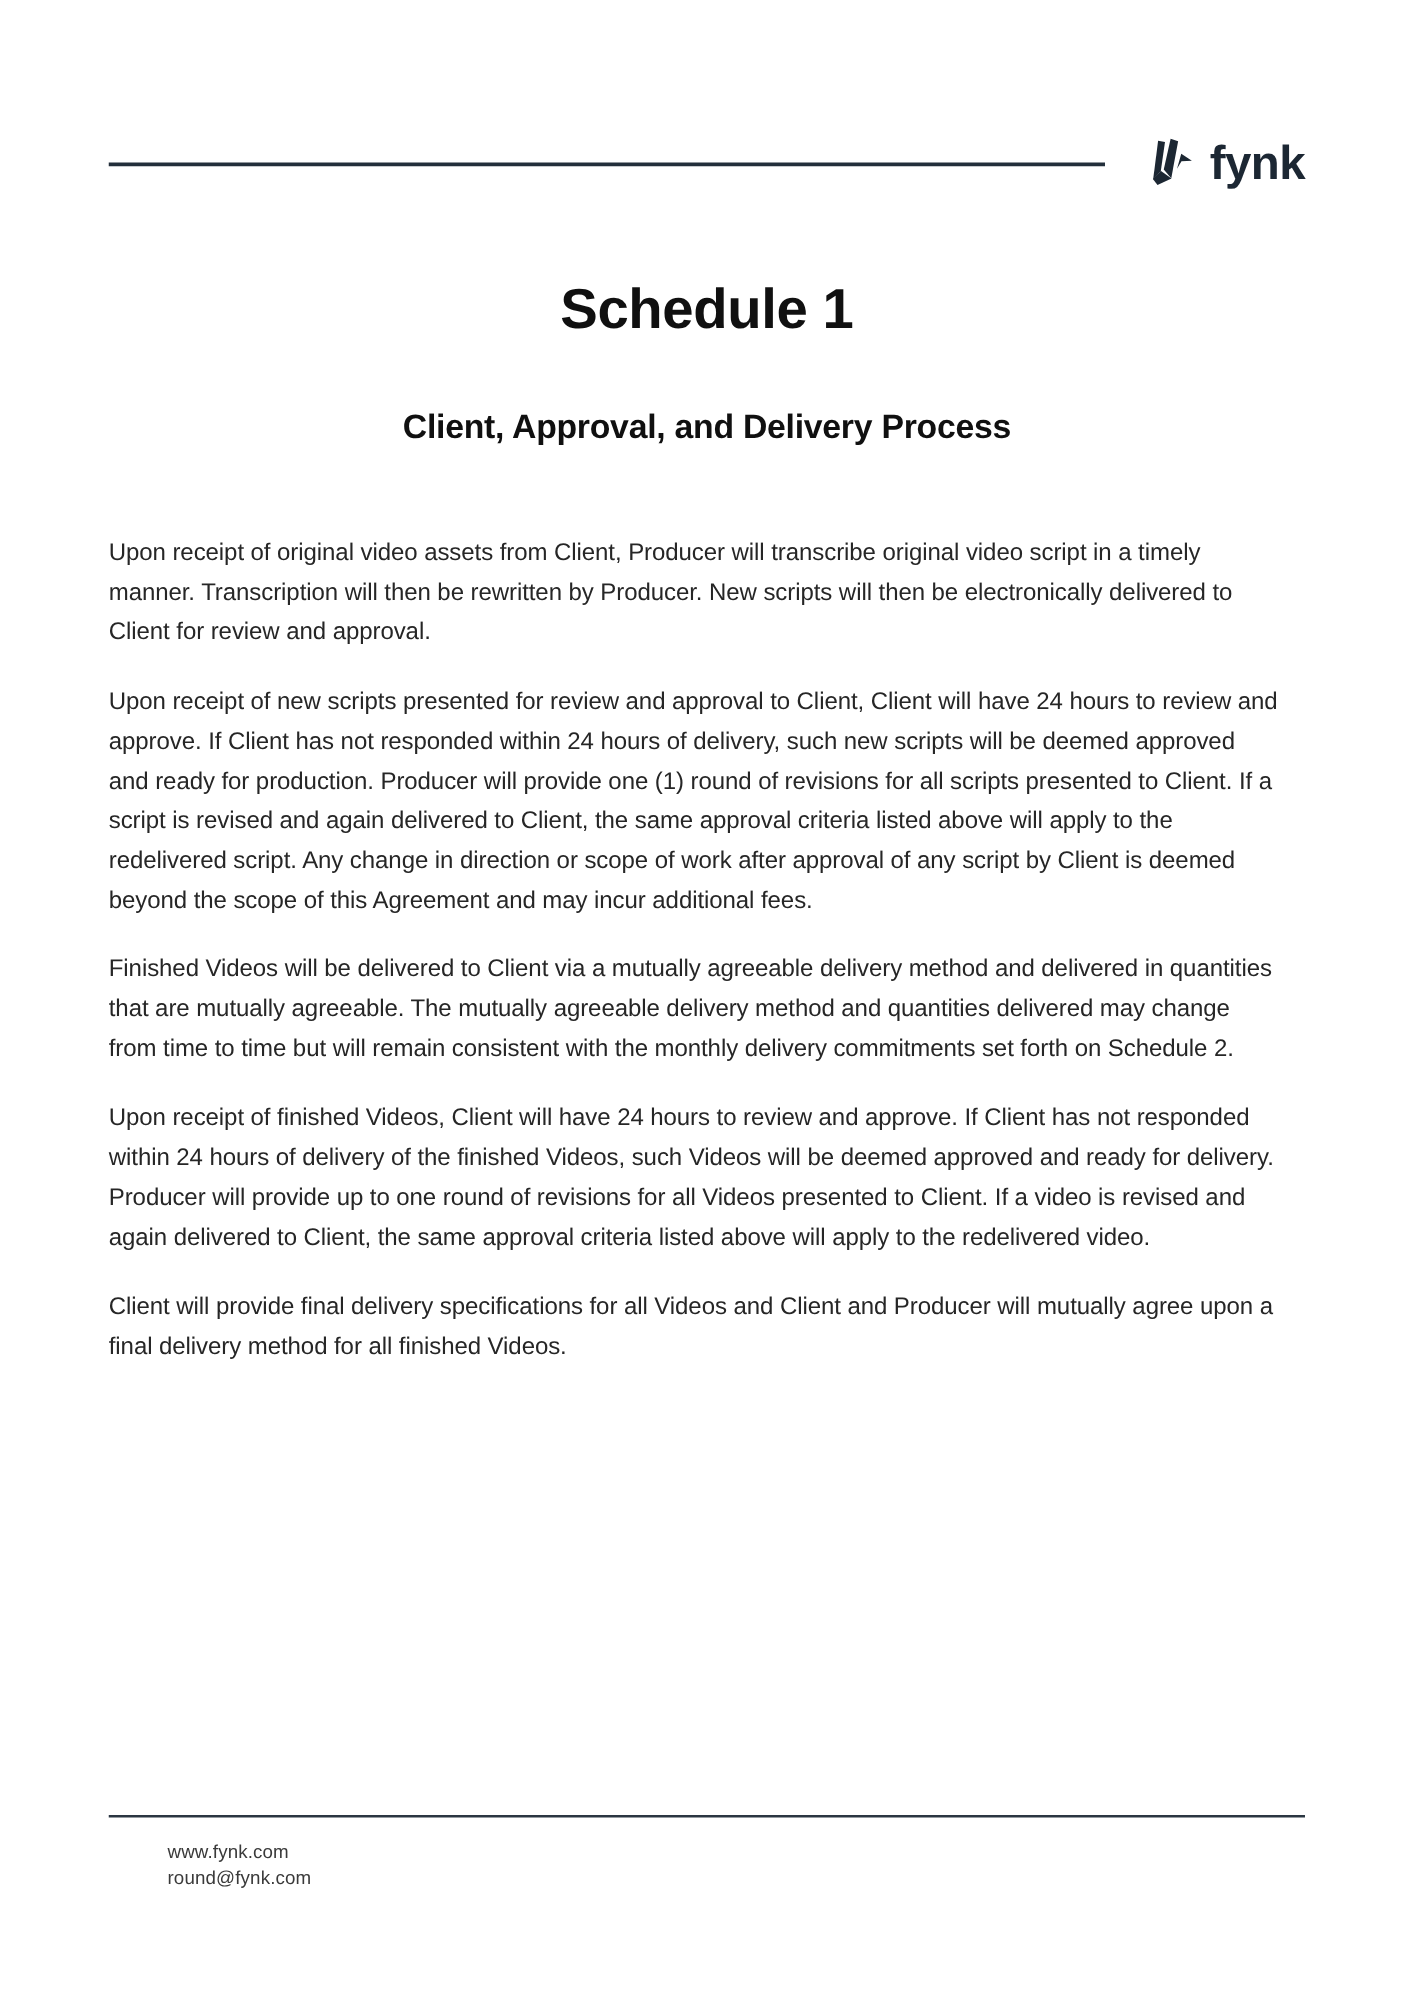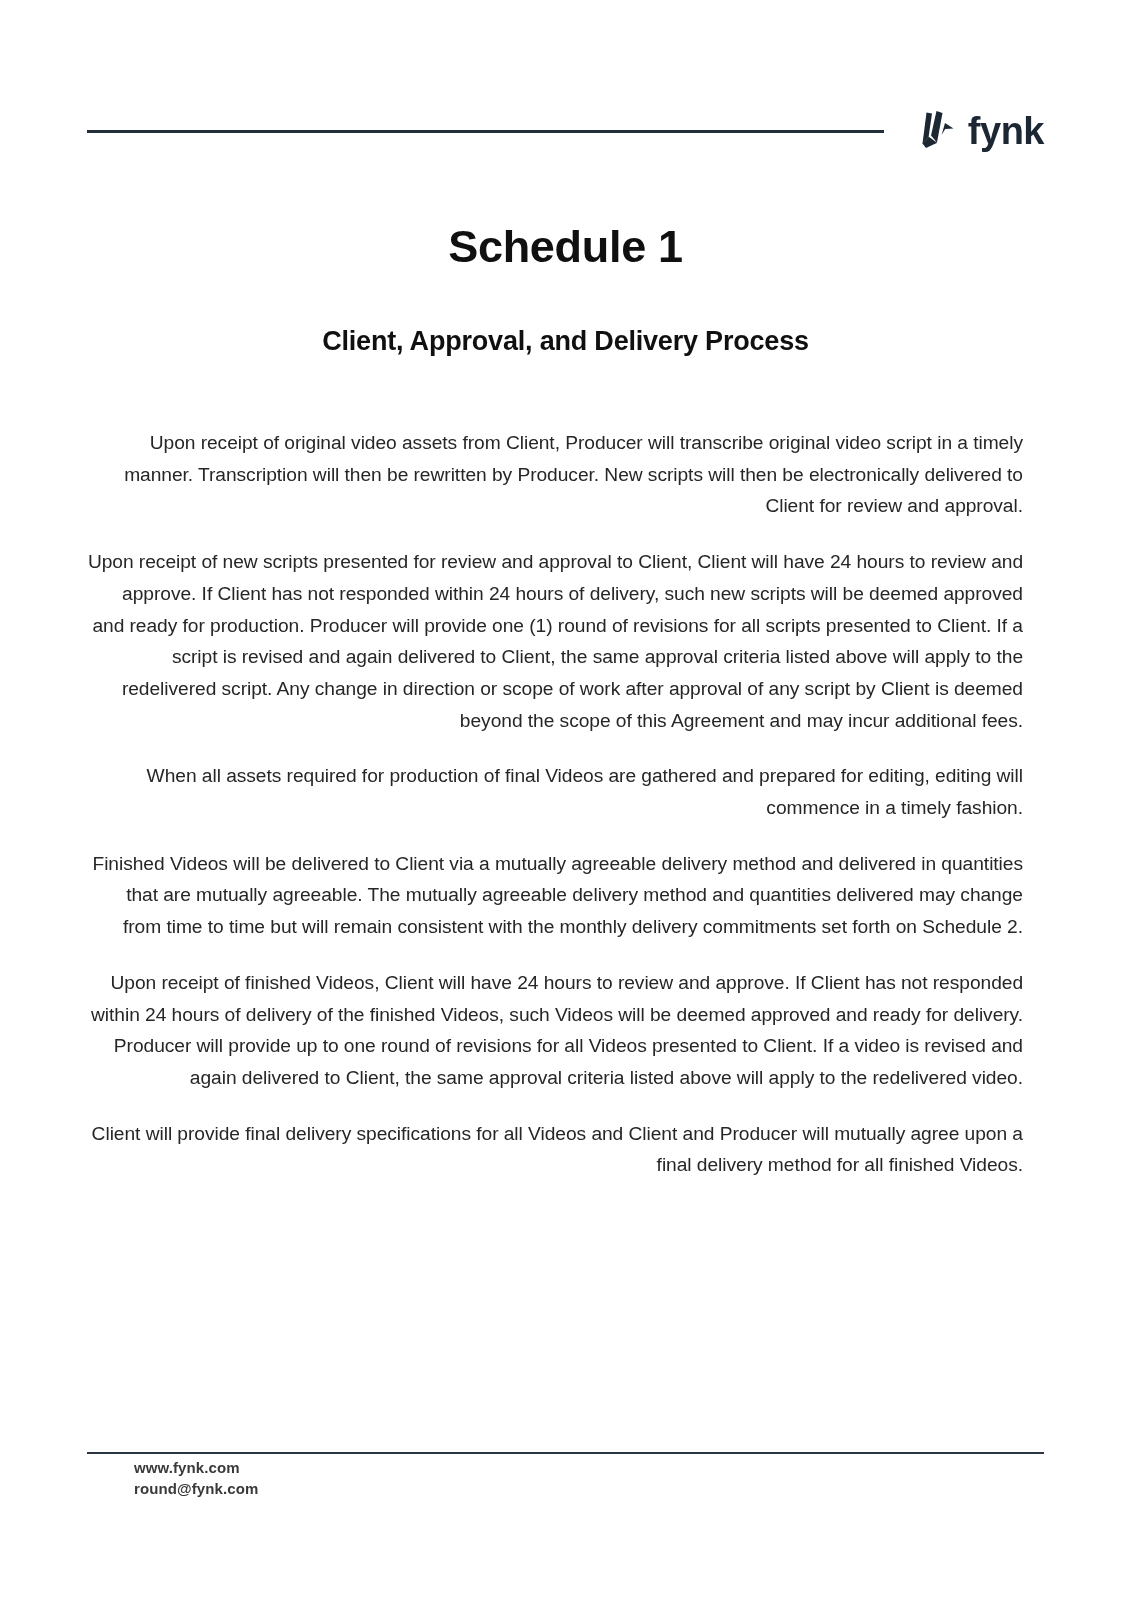--- a/index.html
+++ b/index.html
@@ -96,43 +96,42 @@
     position: absolute;
     top: 427px;
     left: 87px;
     width: 936px;
   }
   .doc-body p {
     margin: 0 0 24px 0;
     font-size: 19.2px;
     line-height: 31.7px;
     color: #262626;
-    text-align: right;
+    text-align: left;
     letter-spacing: -0.05px;
   }
   .doc-body p:last-child {
     margin-bottom: 0;
   }
 
   
   .doc-footer {
     position: absolute;
     left: 87px;
     right: 87px;
     top: 1452px;
   }
   .footer-rule {
     height: 2px;
     background: #2b3642;
     width: 100%;
   }
   .footer-lines {
-    padding-top: 3px;
+    padding-top: 17px;
     padding-left: 47px;
-    font-weight: bold;
   }
   .footer-lines div {
     font-size: 15px;
     line-height: 21px;
     color: #3a3a3a;
     letter-spacing: 0.1px;
   }
 </style>
 </head>
 <body>
@@ -151,21 +150,20 @@
       <span class="brand-name">fynk</span>
     </div>
   </div>
 
   <h1 class="doc-title">Schedule 1</h1>
   <h2 class="doc-subtitle">Client, Approval, and Delivery Process</h2>
 
   <div class="doc-body">
     <p>Upon receipt of original video assets from Client, Producer will transcribe original video script in a timely manner. Transcription will then be rewritten by Producer. New scripts will then be electronically delivered to Client for review and approval.</p>
     <p>Upon receipt of new scripts presented for review and approval to Client, Client will have 24 hours to review and approve. If Client has not responded within 24 hours of delivery, such new scripts will be deemed approved and ready for production. Producer will provide one (1) round of revisions for all scripts presented to Client. If a script is revised and again delivered to Client, the same approval criteria listed above will apply to the redelivered script. Any change in direction or scope of work after approval of any script by Client is deemed beyond the scope of this Agreement and may incur additional fees.</p>
-    <p>When all assets required for production of final Videos are gathered and prepared for editing, editing will commence in a timely fashion.</p>
     <p>Finished Videos will be delivered to Client via a mutually agreeable delivery method and delivered in quantities that are mutually agreeable. The mutually agreeable delivery method and quantities delivered may change from time to time but will remain consistent with the monthly delivery commitments set forth on Schedule 2.</p>
     <p>Upon receipt of finished Videos, Client will have 24 hours to review and approve. If Client has not responded within 24 hours of delivery of the finished Videos, such Videos will be deemed approved and ready for delivery. Producer will provide up to one round of revisions for all Videos presented to Client. If a video is revised and again delivered to Client, the same approval criteria listed above will apply to the redelivered video.</p>
     <p>Client will provide final delivery specifications for all Videos and Client and Producer will mutually agree upon a final delivery method for all finished Videos.</p>
   </div>
 
   <div class="doc-footer">
     <div class="footer-rule"></div>
     <div class="footer-lines">
       <div>www.fynk.com</div>
       <div>round@fynk.com</div>

